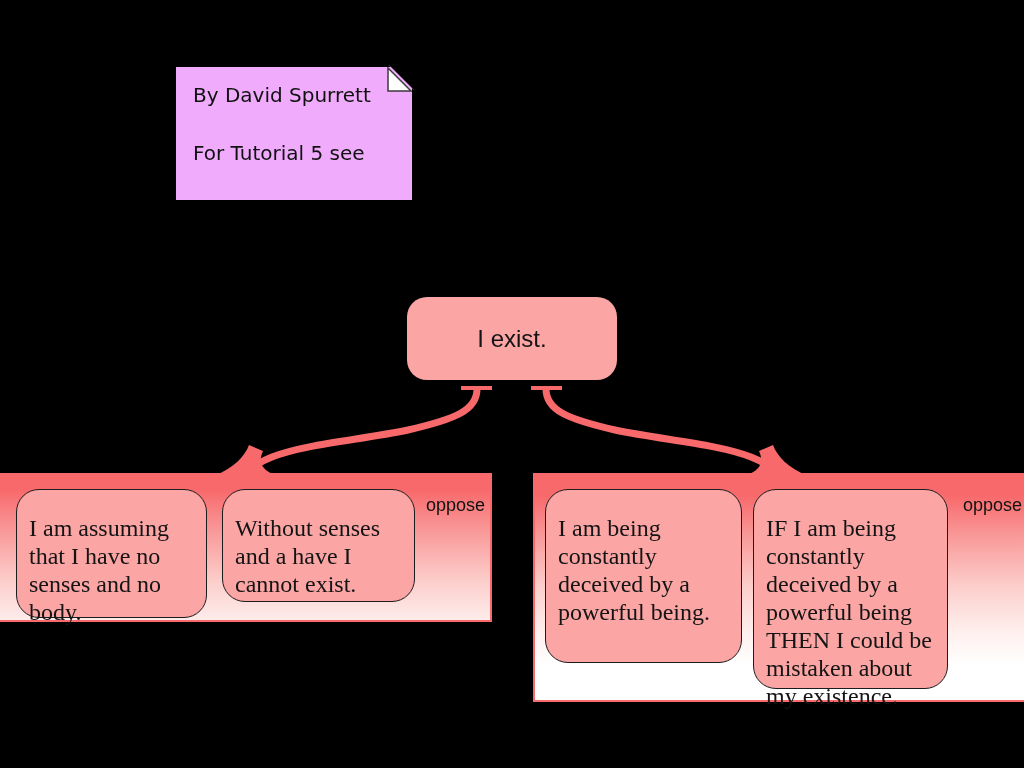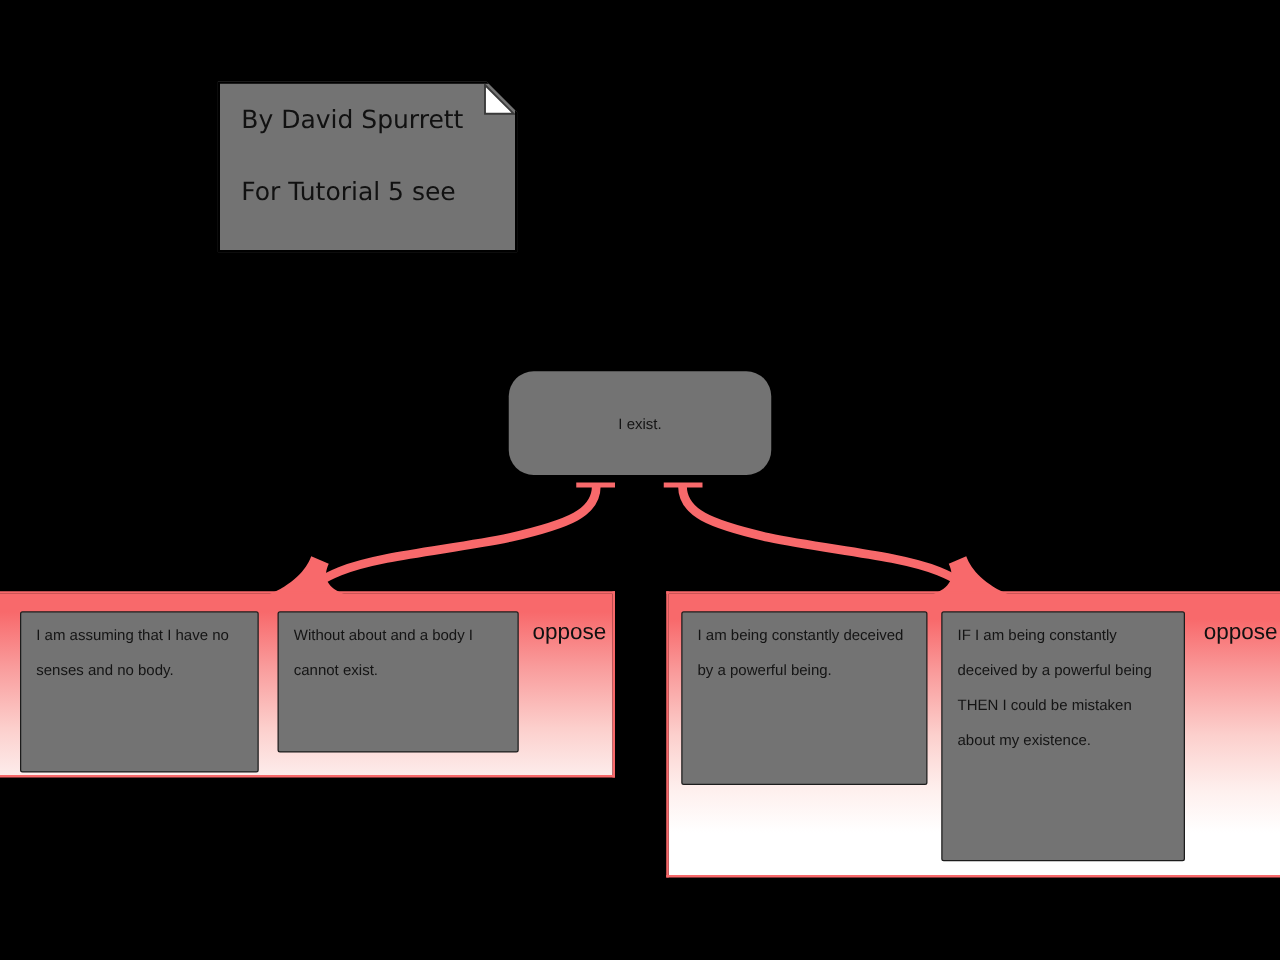--- a/index.html
+++ b/index.html
@@ -3,38 +3,38 @@
 <meta charset="utf-8">
 <style>
   html,body{margin:0;padding:0;background:#000;}
   .stage{
     position:relative;width:1024px;height:768px;background:#000000;
     overflow:hidden;font-family:"Liberation Sans",sans-serif;
   }
   
   .note{
     position:absolute;left:174px;top:65px;width:240px;height:137px;
-    background:#737373;border:2px solid #000;box-sizing:border-box;
+    background:#f0abfc;border:2px solid #000;box-sizing:border-box;
     clip-path:polygon(0 0, calc(100% - 25px) 0, 100% 25px, 100% 100%, 0 100%);
     padding:14px 10px 0 17px;
     font-family:"DejaVu Sans",sans-serif;font-size:20px;line-height:29px;color:#111;
   }
   .note-fold{position:absolute;top:0;right:0;width:25px;height:25px;}
   .note-gap{height:29px;}
   
   .claim{
-    position:absolute;background:#737373;box-sizing:border-box;color:#141414;
-    font-size:12px;line-height:28px;
+    position:absolute;background:#fca5a5;box-sizing:border-box;color:#141414;
+    font-size:24px;line-height:28px;
   }
   .main-claim{
     left:407px;top:297px;width:210px;height:83px;border-radius:20px;
     display:flex;align-items:center;justify-content:center;
   }
   .reason{
-    border:1.6px solid #1c1c1c;border-radius:2px;padding:4px 12px;
+    border:1.6px solid #1c1c1c;border-radius:23px;padding:24px 12px;font-family:Liberation Serif, serif;
   }
   
   .connectors{position:absolute;left:0;top:0;width:1024px;height:768px;}
   
   .panel{
     position:absolute;box-sizing:border-box;border:2px solid #f8696b;
   }
   .panel-left{
     left:0;top:473px;width:492px;height:149px;border-left:none;
     background:linear-gradient(180deg,#f8696b 0%,#f8696b 10%,#f99b9b 40%,#fccfcc 74%,#fdeceb 100%);
@@ -74,22 +74,22 @@
     <g>
       <rect x="531" y="386" width="31" height="4" fill="#f8696b"></rect>
       <path d="M 546 389 C 546 410 567 419 615 430 C 663 440 718 444 751 457 C 763 462 771 466 773 473" fill="none" stroke="#f8696b" stroke-width="7"></path>
       <path d="M 808 476 C 788 468 777 456 773 445 L 759 451 C 764 462 761 470 745 476 Z" fill="#f8696b"></path>
     </g>
   </svg>
 
   <div class="panel panel-left">
     <div class="oppose-label">oppose</div>
     <div class="claim reason" style="left:16px;top:14px;width:191px;height:129px">I am assuming that I have no senses and no body.</div>
-    <div class="claim reason" style="left:222px;top:14px;width:193px;height:113px">Without about and a body I cannot exist.</div>
+    <div class="claim reason" style="left:222px;top:14px;width:193px;height:113px">Without senses and a have I cannot exist.</div>
   </div>
 
   <div class="panel panel-right">
     <div class="oppose-label">oppose</div>
-    <div class="claim reason" style="left:10px;top:14px;width:197px;height:139px">I am being constantly deceived by a powerful being.</div>
+    <div class="claim reason" style="left:10px;top:14px;width:197px;height:174px">I am being constantly deceived by a powerful being.</div>
     <div class="claim reason" style="left:218px;top:14px;width:195px;height:200px">IF I am being constantly deceived by a powerful being THEN I could be mistaken about my existence.</div>
   </div>
 
 </div>
 
 </body></html>

